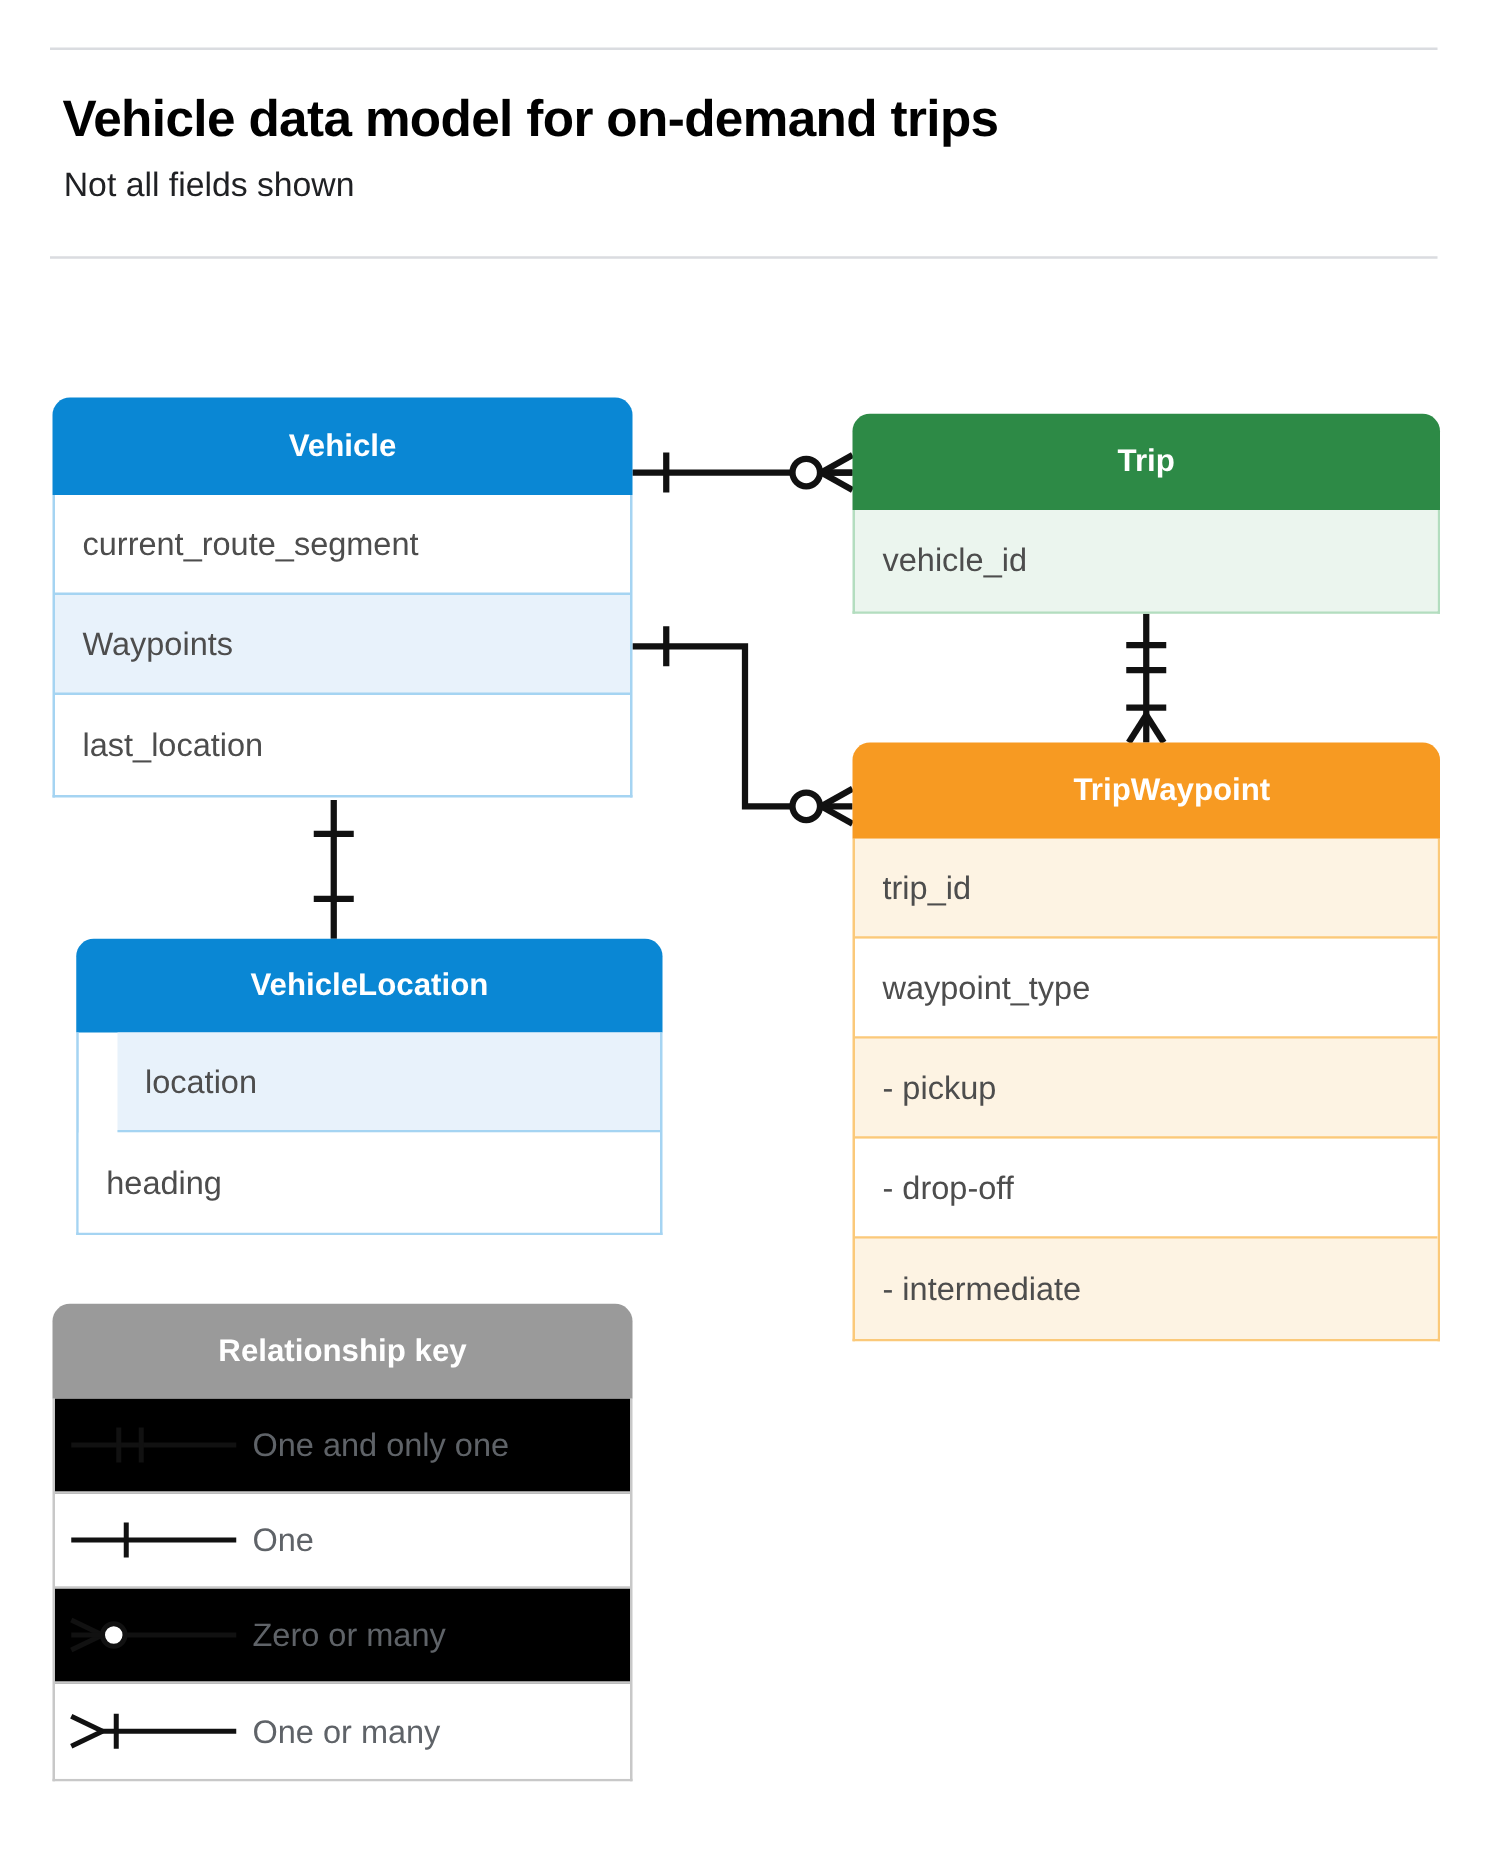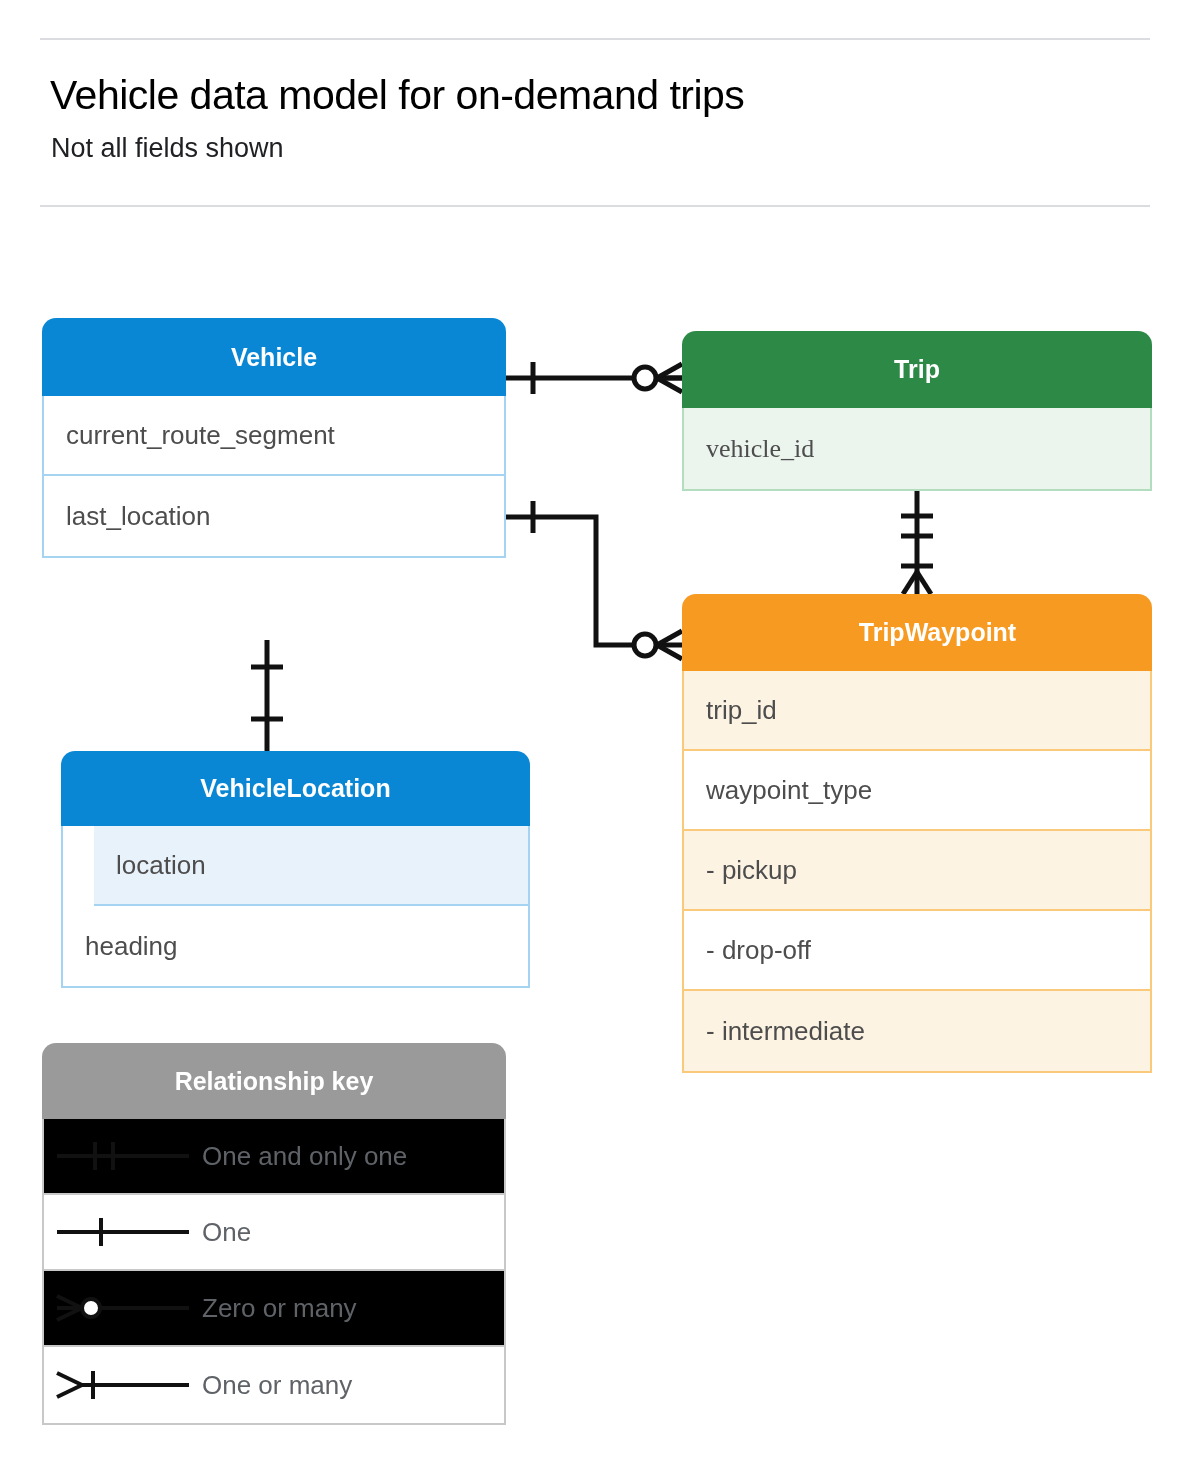--- a/index.html
+++ b/index.html
@@ -25,21 +25,21 @@
   #header-rule-bottom {
     position: absolute;
     left: 40px; top: 205px;
     width: 1110px; height: 2px;
     background: #dadce0;
   }
   #page-title {
     position: absolute;
     left: 50px; top: 72px;
     font-size: 41px;
-    font-weight: normal;
+    font-weight: bold;
     color: #000000;
     letter-spacing: -0.5px;
     white-space: nowrap;
   }
   #page-subtitle {
     position: absolute;
     left: 51px; top: 133px;
     font-size: 27px;
     font-weight: normal;
     color: #202124;
@@ -182,28 +182,29 @@
       <line x1="251" y1="719" x2="283" y2="719"></line>
     </g>
 
   </g>
 </svg>
 
 <div class="entity theme-blue" id="entity-vehicle" style="left:42px; top:318px; width:464px;">
   <div class="entity-header" style="height:78px;">Vehicle</div>
   <div class="entity-rows">
     <div class="entity-row fill-plain" style="height:80px;">current_route_segment</div>
+    <div class="entity-row fill-tint" style="height:80px;">Waypoints</div>
     <div class="entity-row fill-plain" style="height:80px;">last_location</div>
   </div>
 </div>
 
 <div class="entity theme-green" id="entity-trip" style="left:682px; top:331px; width:470px;">
   <div class="entity-header" style="height:77px;">Trip</div>
   <div class="entity-rows">
-    <div class="entity-row fill-tint" style="height:81px;font-family:Liberation Serif, serif;">vehicle_id</div>
+    <div class="entity-row fill-tint" style="height:81px;">vehicle_id</div>
   </div>
 </div>
 
 <div class="entity theme-orange" id="entity-tripwaypoint" style="left:682px; top:594px; width:470px;">
   <div class="entity-header" style="height:77px;">TripWaypoint</div>
   <div class="entity-rows">
     <div class="entity-row fill-tint" style="height:80px;">trip_id</div>
     <div class="entity-row fill-plain" style="height:80px;">waypoint_type</div>
     <div class="entity-row fill-tint" style="height:80px;">-  pickup</div>
     <div class="entity-row fill-plain" style="height:80px;">-  drop-off</div>

